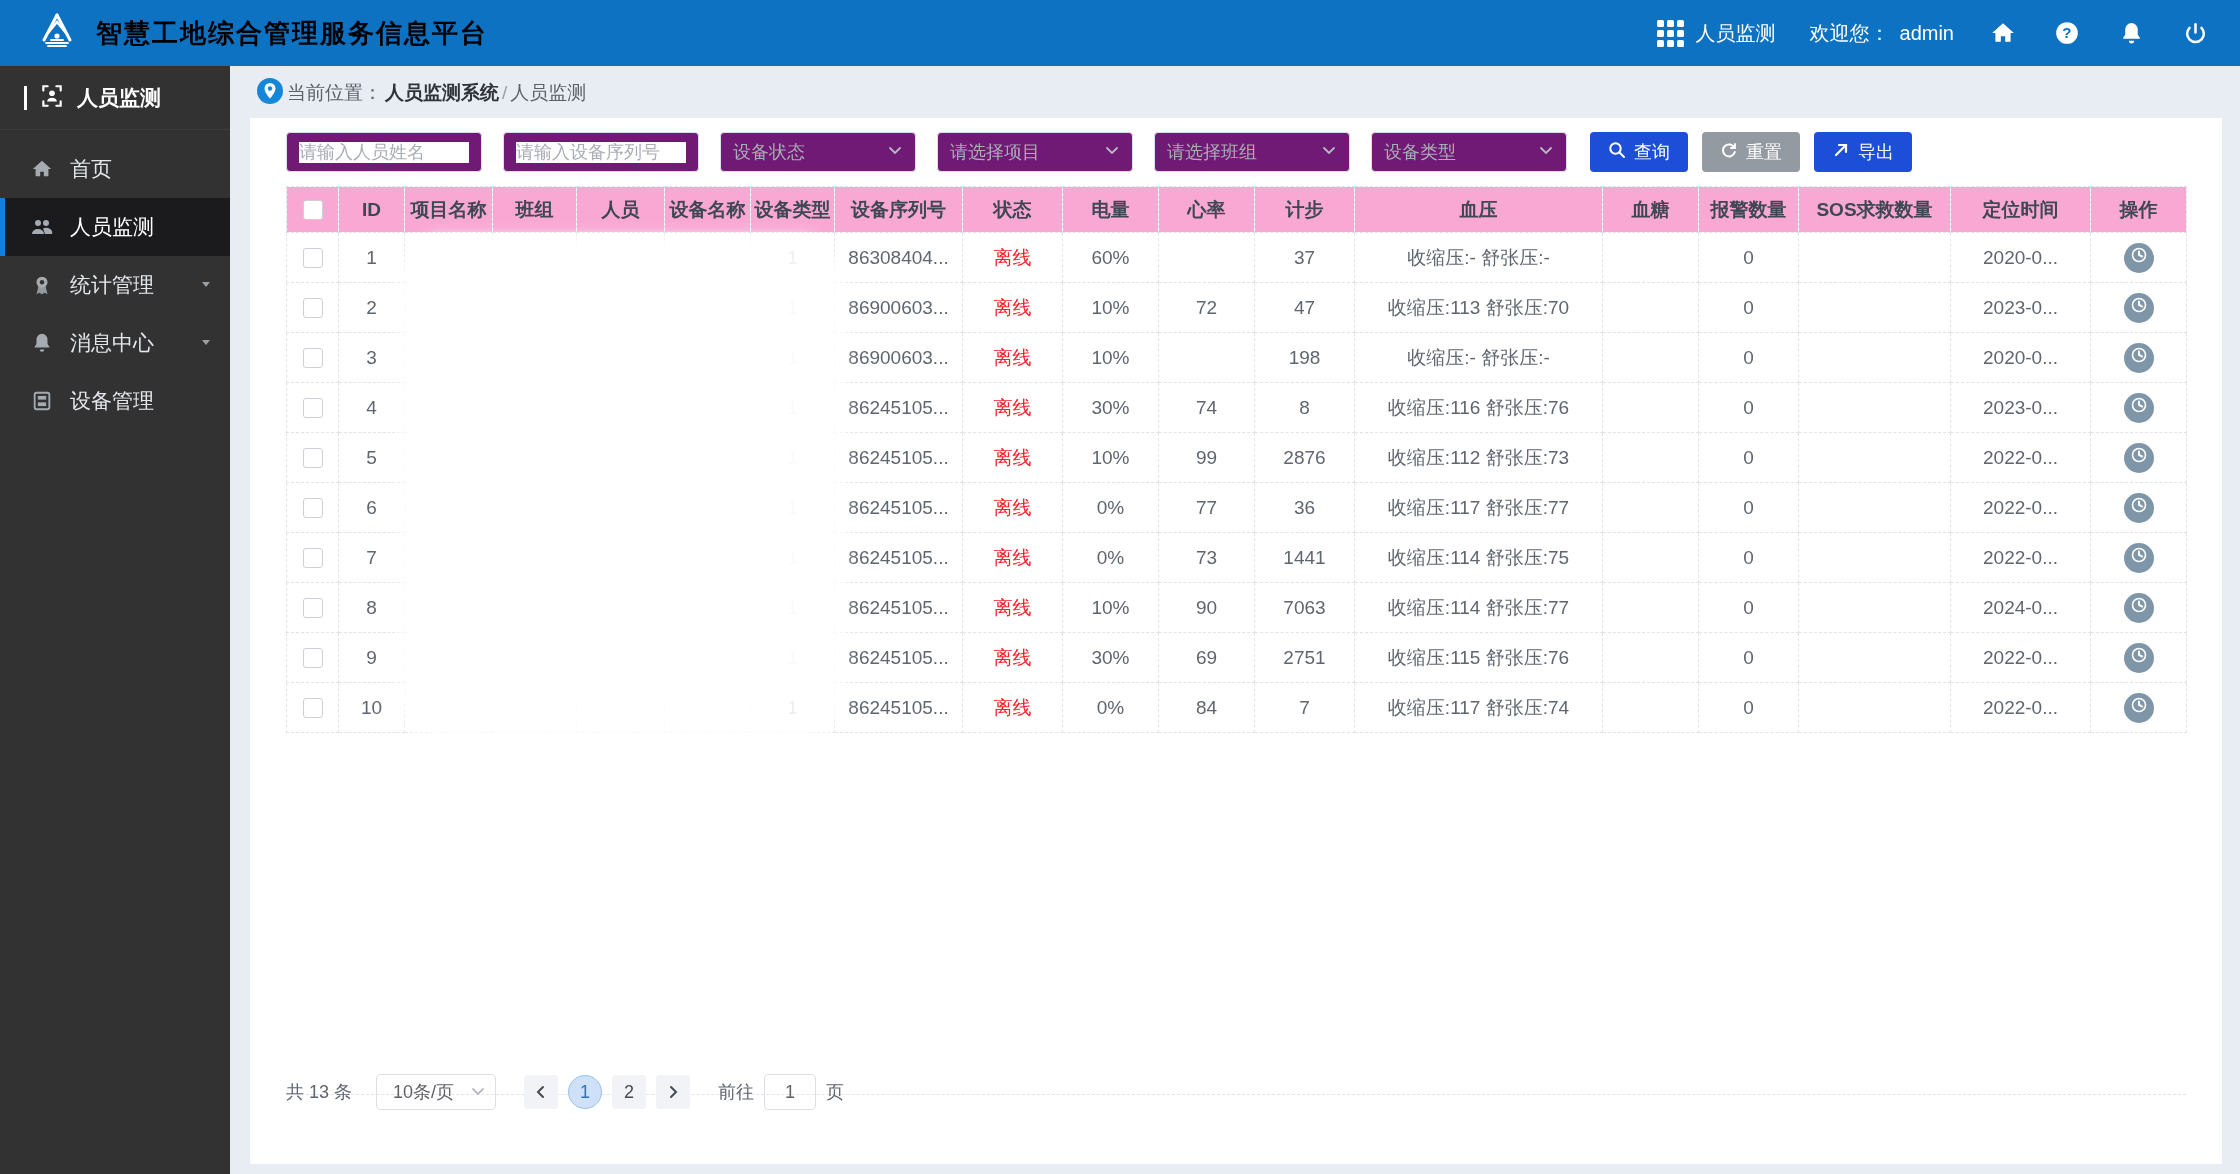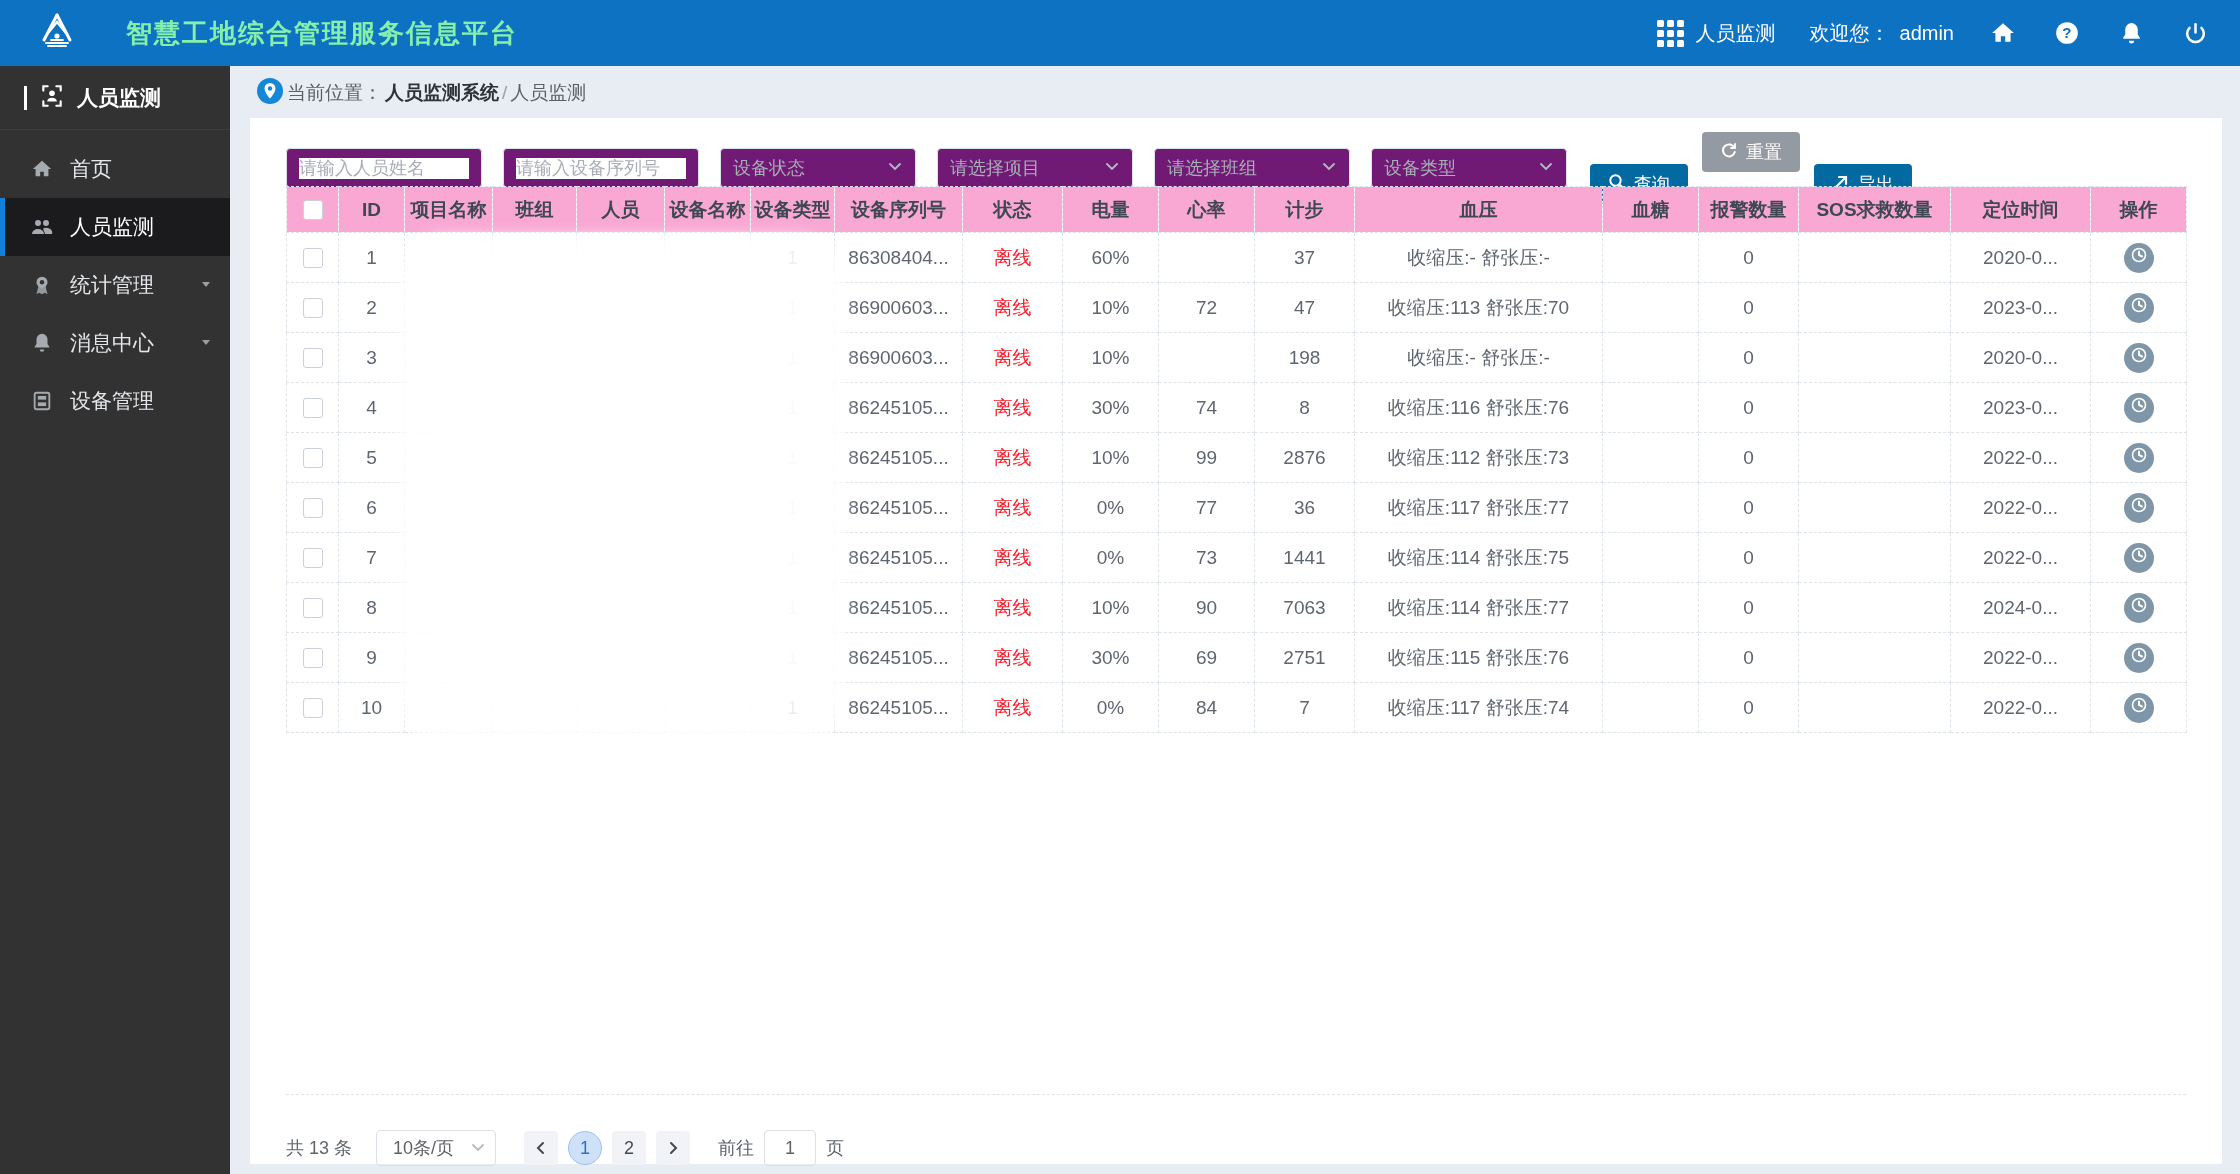--- a/index.html
+++ b/index.html
@@ -2,21 +2,21 @@
 <html><head>
 <meta charset="utf-8">
 <style>
   * { margin:0; padding:0; box-sizing:border-box; }
   html,body { width:2240px; height:1174px; overflow:hidden; }
   body { font-family:"Liberation Sans","DejaVu Sans",sans-serif; background:#e8edf4; position:relative; }
 
   
   .topbar { position:absolute; left:0; top:0; width:2240px; height:66px; background:#0d72c2; display:flex; align-items:center; justify-content:space-between; padding:0 30px 0 36px; z-index:30; }
   .topbar-left { display:flex; align-items:center; gap:18px; }
-  .brand-title { color:#86efac; font-size:26px; font-weight:bold; letter-spacing:2px;margin-left:30px; }
+  .brand-title { color:#000000; font-size:26px; font-weight:bold; letter-spacing:2px; }
   .topbar-right { display:flex; align-items:center; gap:34px; color:#fff; }
   .module-switch { display:flex; align-items:center; gap:12px; cursor:pointer; }
   .module-switch span { font-size:20px; }
   .apps-grid { display:grid; grid-template-columns:repeat(3,7px); grid-template-rows:repeat(3,7px); gap:3px; }
   .apps-grid i { background:#fff; border-radius:1.5px; }
   .welcome { font-size:20px; display:flex; gap:10px; align-items:center; }
   .top-icon { width:30px; height:30px; display:flex; align-items:center; justify-content:center; cursor:pointer; }
   .top-icon svg { display:block; }
 
   
@@ -44,42 +44,42 @@
   .card { position:absolute; left:20px; top:52px; width:1972px; height:1046px; background:#ffffff; }
 
   
   .filters { position:absolute; left:36px; top:14px; display:flex; align-items:center; }
   .f-input, .f-select { width:196px; height:40px; border:1px solid #dcdfe6; border-radius:4px; margin-right:21px; display:flex; align-items:center; padding:0 12px; background:#701a75; }
   .f-input input { border:none; outline:none; width:100%; font-size:18px; color:#606266; font-family:inherit; }
   .f-input input::placeholder, .f-select .ph { color:#a9adb5; font-size:18px; }
   .f-select { justify-content:space-between; cursor:pointer; }
   .f-select .chev { color:#b6bac2; }
   .btn { height:40px; padding:0 18px; border:none; border-radius:4px; color:#fff; font-size:18px; font-family:inherit; display:flex; align-items:center; gap:8px; cursor:pointer; margin-right:14px; }
-  .btn.primary { background:#0369a1;margin-top:32px; }
+  .btn.primary { background:#1d4ed8; }
   .btn.gray { background:#949aa1; }
   .btn:last-child { margin-right:0; }
   .filters .btn-group { display:flex; margin-left:2px; }
 
   
   .tablewrap { position:absolute; left:36px; top:68px; width:1900px; }
   table { border-collapse:collapse; table-layout:fixed; width:1900px; }
   th, td { border:1px dashed #dfe3ea; text-align:center; overflow:hidden; white-space:nowrap; }
   th { height:46px; background:#f9a8d4; color:#3e4753; font-size:19px; font-weight:bold; }
   td { height:50px; color:#5f6670; font-size:19px; background:#fff; }
   td.status { color:#f5222d; }
   .cb { width:20px; height:20px; border:1px solid #ccd1d9; border-radius:3px; margin:0 auto; background:#fff; cursor:pointer; }
   .act-btn { width:30px; height:30px; border-radius:50%; background:#7e96a8; display:inline-flex; align-items:center; justify-content:center; cursor:pointer; vertical-align:middle; }
 
   
   .blur-blob { position:absolute; left:148px; top:118px; width:446px; height:505px; background:rgba(255,255,255,0.88); filter:blur(7px); border-radius:48px; pointer-events:none; z-index:5; }
   .blur-blob2 { position:absolute; left:190px; top:140px; width:380px; height:440px; background:rgba(255,255,255,0.75); filter:blur(14px); border-radius:60px; pointer-events:none; z-index:5; }
 
   
   .pag-divider { position:absolute; left:36px; top:976px; width:1900px; border-top:1px dashed #dfe3ea; }
-  .pagination { position:absolute; left:36px; top:1012px; display:flex; align-items:center; gap:10px; color:#5f6670; font-size:18px; }
+  .pagination { position:absolute; left:36px; top:956px; display:flex; align-items:center; gap:10px; color:#5f6670; font-size:18px; }
   .pg-total { margin-right:14px; }
   .pg-size { width:120px; height:36px; border:1px solid #dcdfe6; border-radius:4px; display:flex; align-items:center; justify-content:space-between; padding:0 10px 0 16px; color:#606266; cursor:pointer; margin-right:18px; }
   .pg-size .chev { color:#b6bac2; }
   .pg-btn { width:34px; height:34px; border-radius:4px; background:#f1f3f6; display:flex; align-items:center; justify-content:center; color:#454a52; cursor:pointer; font-size:19px; }
   .pg-num { width:34px; height:34px; border-radius:4px; background:#f1f3f6; display:flex; align-items:center; justify-content:center; color:#454a52; cursor:pointer; font-size:18px; }
   .pg-num.active { border-radius:50%; background:#cfe1f8; border:1px solid #9cc0ee; color:#2f72c0; }
   .pg-goto { display:flex; align-items:center; gap:10px; margin-left:18px;justify-content:center; }
   .pg-goto .box { width:52px; height:36px; border:1px solid #dcdfe6; border-radius:4px; display:flex; align-items:center; justify-content:center; color:#606266; }
 </style>
 </head>

